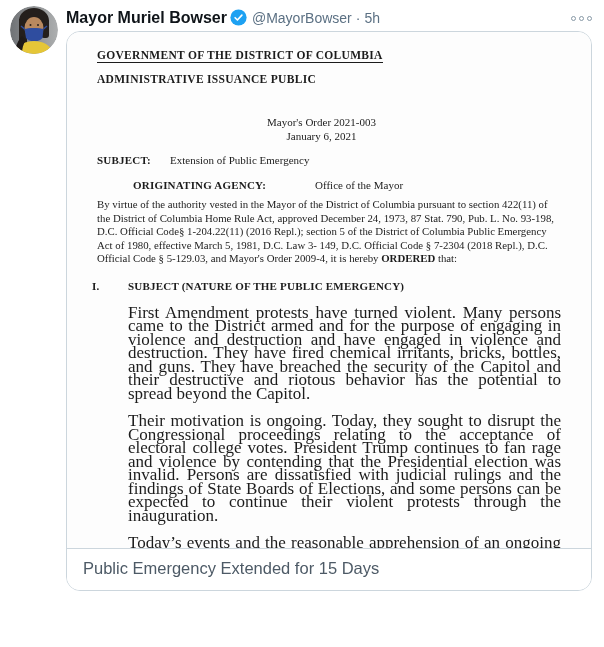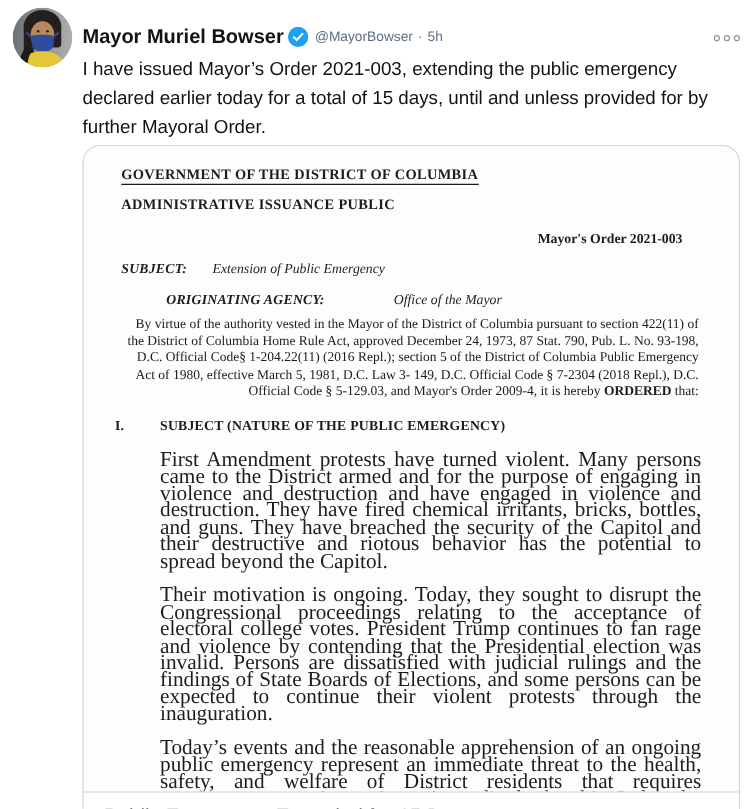--- a/index.html
+++ b/index.html
@@ -3,53 +3,53 @@
 <meta charset="utf-8">
 <style>
   * { margin:0; padding:0; box-sizing:border-box; }
   html,body { width:604px; height:647px; overflow:hidden; background:#fff;
               font-family:"Liberation Sans", sans-serif; }
   .tweet { display:flex; padding:6px 12px 0 10px; }
   .avatar-col { width:48px; flex:0 0 48px; margin-right:8px; }
   .avatar { width:48px; height:48px; border-radius:50%; overflow:hidden; cursor:pointer; }
   .content-col { flex:1; min-width:0; }
 
-  .tweet-header { display:flex; align-items:center; height:21px; margin-top:13px; }
+  .tweet-header { display:flex; align-items:center; height:21px; margin-top:1px; }
   .author { font-weight:bold; font-size:16px; color:#0f1419; white-space:nowrap; }
   .badge { width:17px; height:17px; margin-left:3px; flex:0 0 auto; }
-  .handle, .sep, .time { font-size:11px; color:#5b7083; white-space:nowrap; }
+  .handle, .sep, .time { font-size:14px; color:#5b7083; white-space:nowrap; }
   .handle { margin-left:5px; }
   .sep { margin:0 4px; }
   .more { margin-left:auto; display:flex; align-items:center; cursor:pointer; padding-top:2px; }
   .dot-o { width:5px; height:5px; border:1px solid #8899a6; border-radius:50%;
            display:inline-block; margin-left:3px; }
 
   .tweet-text { font-size:15px; line-height:23px; color:#0f1419; margin-top:4px;
                 height:69px; overflow:hidden; width:530px; letter-spacing:0; }
   .tweet-text div { white-space:nowrap; }
 
   .card { margin-top:3px; width:526px; border:1px solid #ccd6dd; border-radius:14px;
           overflow:hidden; background:#fff; cursor:pointer; }
 
   
   .scan { height:516px; background:#fdfdfd; position:relative; overflow:hidden;
           font-family:"Liberation Serif", serif; color:#1c1c1c;
           padding:0 34px 0 30px; }
   .doc-h1 { margin-top:17px; font-size:11.5px; font-weight:bold; letter-spacing:.3px; }
   .doc-h1 span { border-bottom:1.2px solid #1c1c1c; padding-bottom:1px; }
   .doc-h2 { margin-top:12px; font-size:11.5px; font-weight:bold; letter-spacing:.3px; }
-  .doc-right { margin-top:14px; text-align:right; font-size:11px; line-height:14px;
-               padding-right:11px;font-weight:bold; }
-  .doc-row { margin-top:11px; font-size:11px;font-style:italic; }
+  .doc-right { margin-top:30px; text-align:center; font-size:11px; line-height:14px;
+               padding-right:11px; }
+  .doc-row { margin-top:11px; font-size:11px; }
   .doc-row .lbl { font-weight:bold; display:inline-block; letter-spacing:.2px; }
   .lbl-subject { width:73px; }
   .lbl-agency { width:182px; }
   .doc-row.agency { margin-top:13px;margin-left:36px; }
   .doc-para { margin-top:7px; font-size:10.8px; line-height:13.5px; width:462px;
-              text-align:right; }
+              text-align:left; }
   .doc-sec { margin-top:14px; margin-left:31px; position:relative; font-size:11px;
              font-weight:bold; letter-spacing:.2px; }
   .doc-sec .num { position:absolute; left:-36px; }
   .doc-find { margin-top:14px; margin-left:31px; width:433px; font-size:17px;
               line-height:13.5px; text-align:justify; }
 
   .caption { border-top:1px solid #ccd6dd; padding:10px 16px 12px 16px;
              font-family:"Liberation Sans", sans-serif; font-size:16.5px;
              color:#4d5a66; background:#fff; }
 </style>
@@ -96,35 +96,31 @@
       <span class="handle">@MayorBowser</span>
       <span class="sep">·</span>
       <span class="time">5h</span>
       <span class="more">
         <span class="dot-o"></span>
         <span class="dot-o"></span>
         <span class="dot-o"></span>
       </span>
     </div>
 
-    <div class="tweet-text">
-      <div>I have issued Mayor’s Order 2021-003, extending the public emergency</div>
-      <div>declared earlier today for a total of 15 days, until and unless provided for by</div>
-      <div>further Mayoral Order.</div>
-    </div>
 
     <div class="card">
       <div class="scan">
         <div class="doc-h1">
           <span>GOVERNMENT OF THE DISTRICT OF COLUMBIA</span>
         </div>
         <div class="doc-h2">ADMINISTRATIVE ISSUANCE PUBLIC</div>
 
         <div class="doc-right">
           <div>Mayor's Order 2021-003</div>
+          <div>January 6, 2021</div>
         </div>
 
         <div class="doc-row">
           <span class="lbl lbl-subject">SUBJECT:</span><span>Extension of Public Emergency</span>
         </div>
 
         <div class="doc-row agency">
           <span class="lbl lbl-agency">ORIGINATING AGENCY:</span><span>Office of the Mayor</span>
         </div>
 

